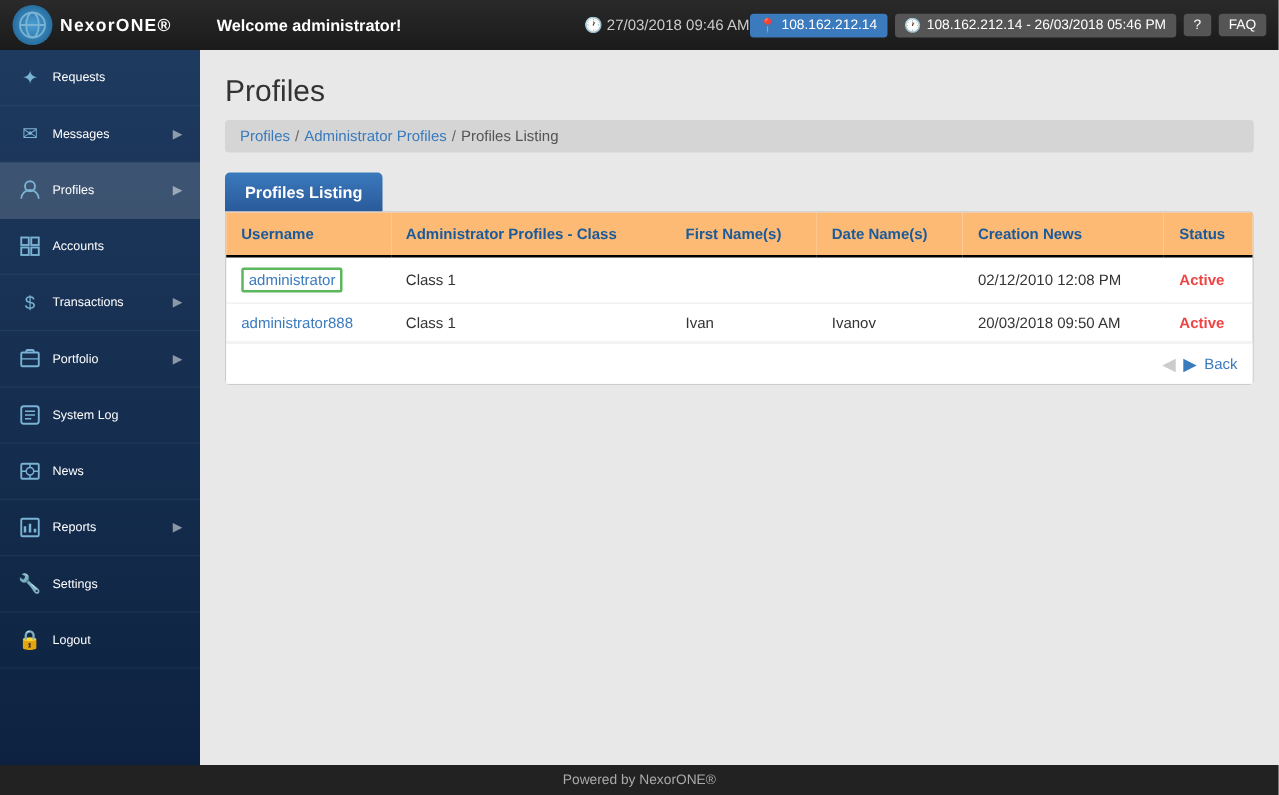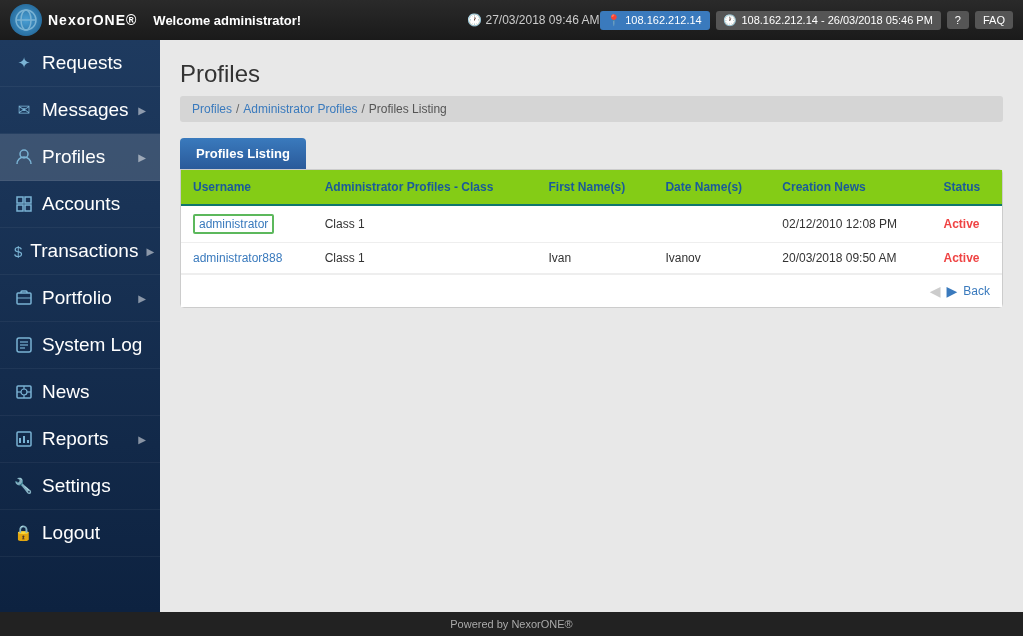--- a/index.html
+++ b/index.html
@@ -12,20 +12,21 @@
       display: flex;
       align-items: center;
       padding: 0 10px;
       color: white;
       flex-shrink: 0;
     }
     .header-logo {
       display: flex;
       align-items: center;
       gap: 6px;
+      margin-right: 20px;
     }
     .logo-icon {
       width: 32px;
       height: 32px;
       background: radial-gradient(circle, #4a9fd4, #1a5a8a);
       border-radius: 50%;
       display: flex;
       align-items: center;
       justify-content: center;
       font-size: 16px;
@@ -107,21 +108,21 @@
       cursor: pointer;
       border-bottom: 1px solid rgba(255,255,255,0.05);
       gap: 8px;
       position: relative;
       text-decoration: none;
     }
     .sidebar-item.active {
       background: rgba(255,255,255,0.15);
     }
     .sidebar-item-label {
-      font-size: 19px;
+      font-size: 10px;
       color: white;
       flex: 1;
     }
     .sidebar-arrow {
       font-size: 10px;
       color: rgba(255,255,255,0.5);
     }
     .sidebar-icon {
       width: 20px;
       height: 20px;
@@ -187,22 +188,22 @@
     .table-container {
       background: white;
       border: 1px solid #ccc;
       border-radius: 0 4px 4px 4px;
     }
     table {
       width: 100%;
       border-collapse: collapse;
     }
     thead tr {
-      background: #84cc16;
-      border-bottom: 2px solid #0f766e;
+      background: #fdba74;
+      border-bottom: 2px solid #000000;
     }
     thead th {
       padding: 10px 12px;
       text-align: left;
       font-size: 12px;
       font-weight: bold;
       color: #1a5a9a;
     }
     tbody tr {
       border-bottom: 1px solid #eee;

